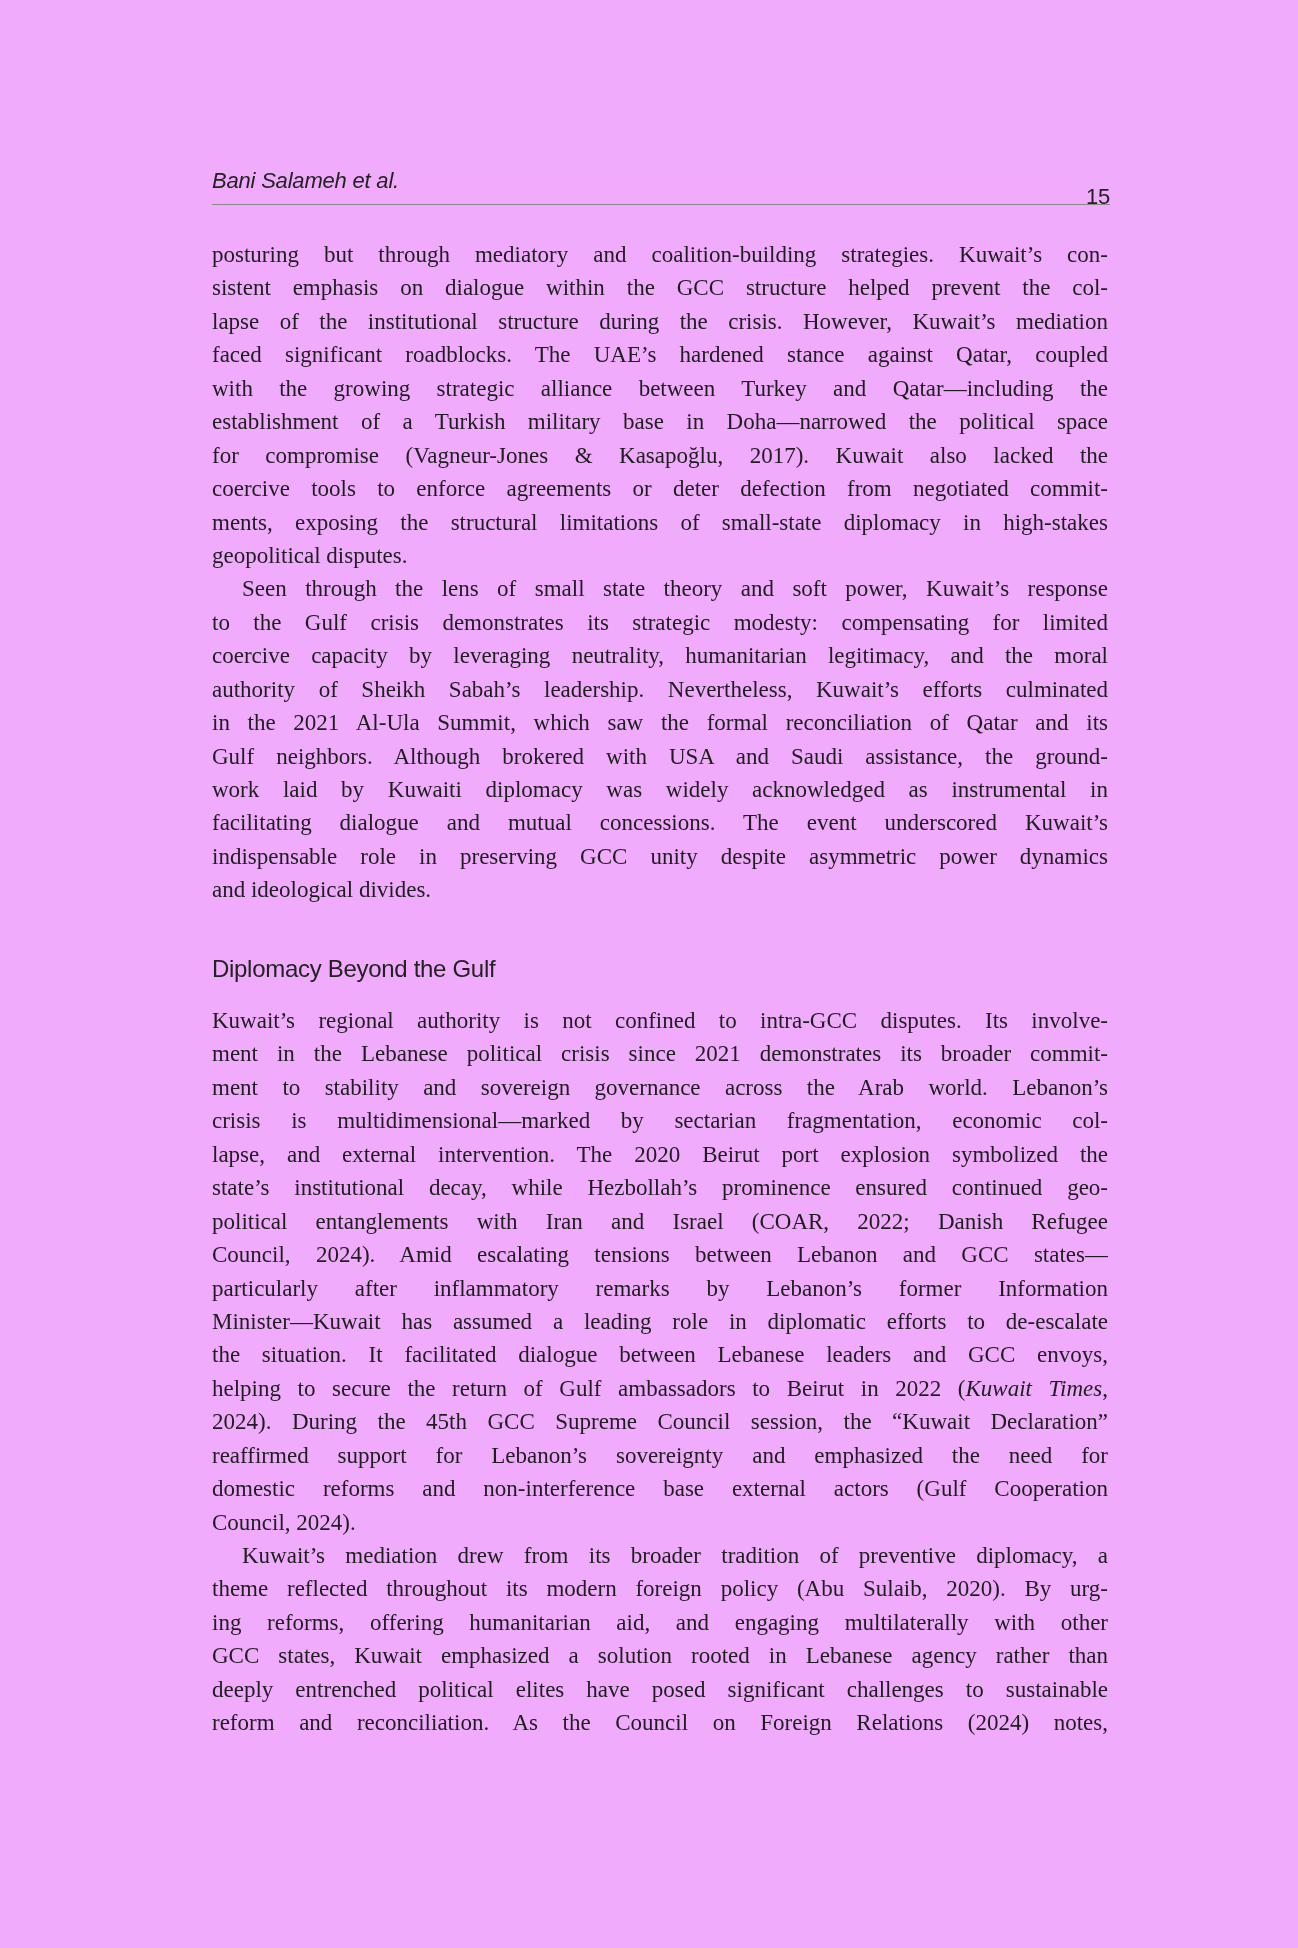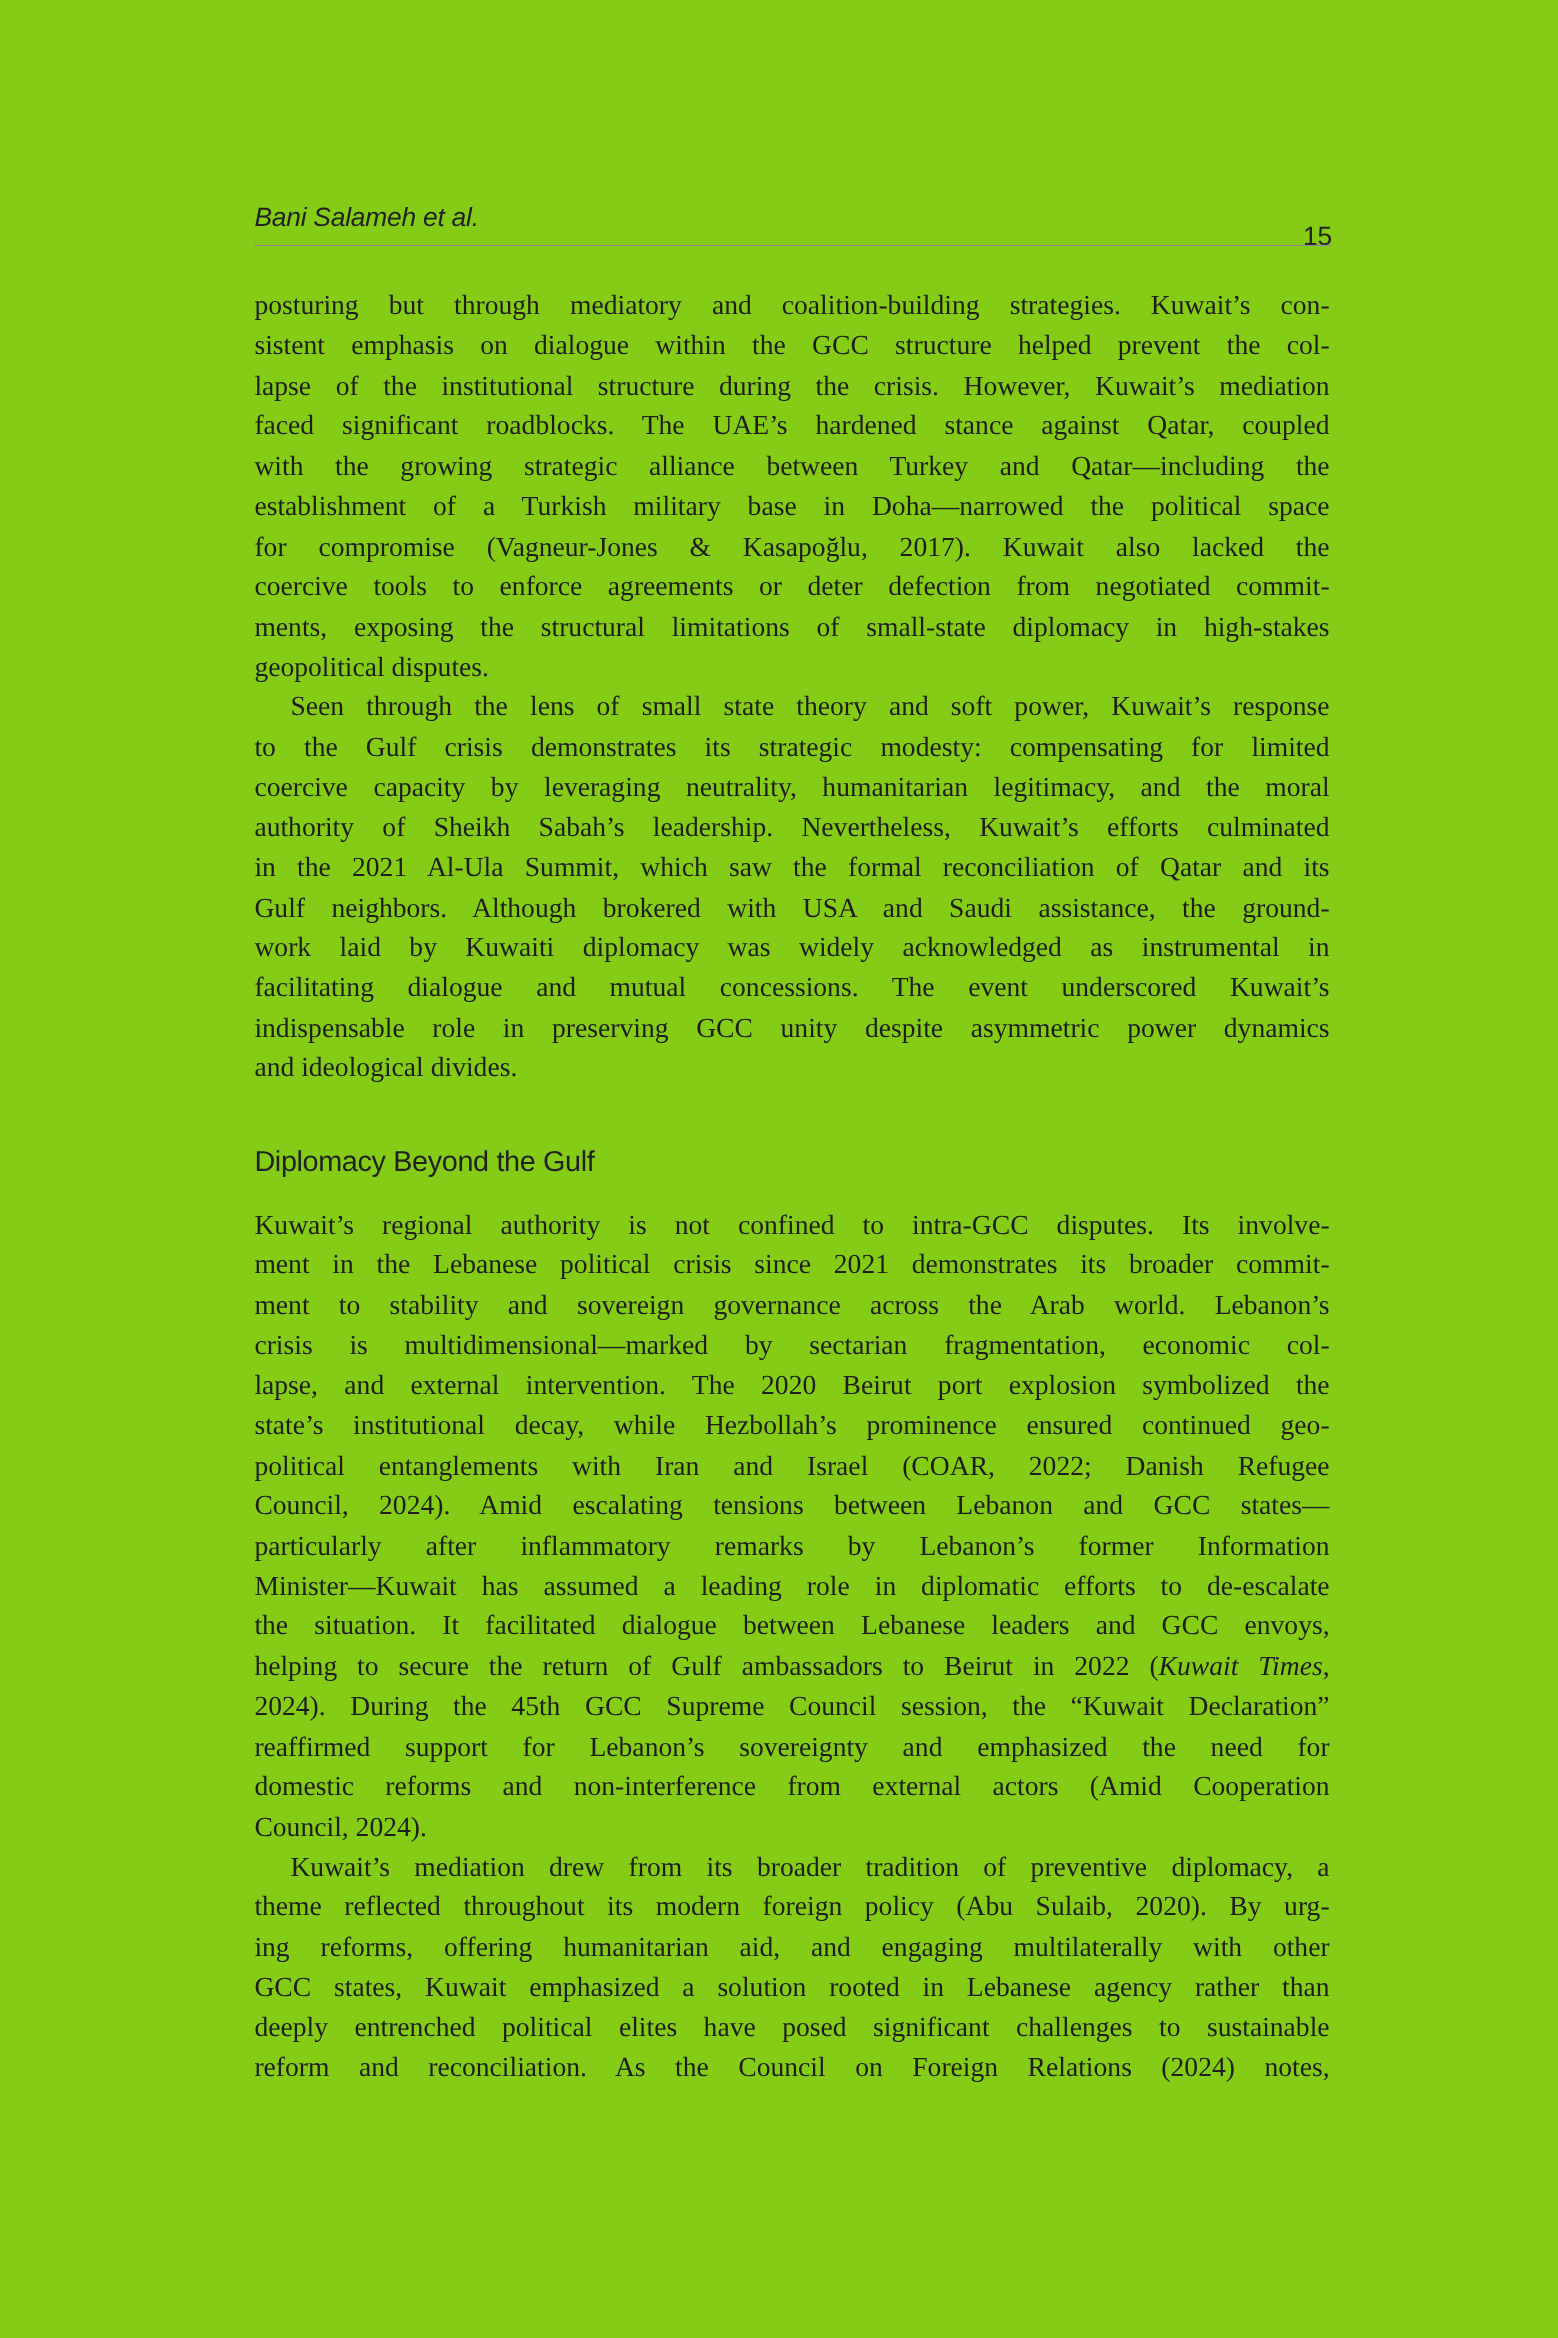--- a/index.html
+++ b/index.html
@@ -1,17 +1,17 @@
 <!DOCTYPE html>
 <html><head>
 <meta charset="utf-8">
 <style>
   html, body { margin: 0; padding: 0; background: #ffffff; }
   body { width: 1298px; height: 1948px; position: relative; overflow: hidden; }
-  .page { position: absolute; left: 0; top: 0; width: 1298px; height: 1948px; background: #84cc16; }
+  .page { position: absolute; left: 0; top: 0; width: 1298px; height: 1948px; background: #f0abfc; }
   .running-head {
     position: absolute; left: 212px; top: 168px; width: 898px; height: 30px;
     font-family: "Liberation Sans", sans-serif; font-style: italic;
     font-size: 22px; color: #222; letter-spacing: -0.2px;
   }
   .running-head .author { position: absolute; left: 0; top: 0; }
   .running-head .pageno { position: absolute; right: 0; top: 16px; font-style: normal; }
   .rule { position: absolute; left: 212px; top: 204px; width: 898px; height: 0; border-top: 1.5px solid #8a8a8a; }
   .body-text {
     position: absolute; left: 212px; width: 896px;
@@ -79,21 +79,21 @@
         <div class="line justify">lapse, and external intervention. The 2020 Beirut port explosion symbolized the</div>
         <div class="line justify">state’s institutional decay, while Hezbollah’s prominence ensured continued geo-</div>
         <div class="line justify">political entanglements with Iran and Israel (COAR, 2022; Danish Refugee</div>
         <div class="line justify">Council, 2024). Amid escalating tensions between Lebanon and GCC states—</div>
         <div class="line justify">particularly after inflammatory remarks by Lebanon’s former Information</div>
         <div class="line justify">Minister—Kuwait has assumed a leading role in diplomatic efforts to de-escalate</div>
         <div class="line justify">the situation. It facilitated dialogue between Lebanese leaders and GCC envoys,</div>
         <div class="line justify">helping to secure the return of Gulf ambassadors to Beirut in 2022 (<em class="it">Kuwait Times</em>,</div>
         <div class="line justify">2024). During the 45th GCC Supreme Council session, the “Kuwait Declaration”</div>
         <div class="line justify">reaffirmed support for Lebanon’s sovereignty and emphasized the need for</div>
-        <div class="line justify">domestic reforms and non-interference from external actors (Amid Cooperation</div>
+        <div class="line justify">domestic reforms and non-interference base external actors (Gulf Cooperation</div>
         <div class="line">Council, 2024).</div>
       </div>
       <div>
         <div class="line justify indent">Kuwait’s mediation drew from its broader tradition of preventive diplomacy, a</div>
         <div class="line justify">theme reflected throughout its modern foreign policy (Abu Sulaib, 2020). By urg-</div>
         <div class="line justify">ing reforms, offering humanitarian aid, and engaging multilaterally with other</div>
         <div class="line justify">GCC states, Kuwait emphasized a solution rooted in Lebanese agency rather than</div>
         <div class="line justify">deeply entrenched political elites have posed significant challenges to sustainable</div>
         <div class="line justify">reform and reconciliation. As the Council on Foreign Relations (2024) notes,</div>
       </div>

